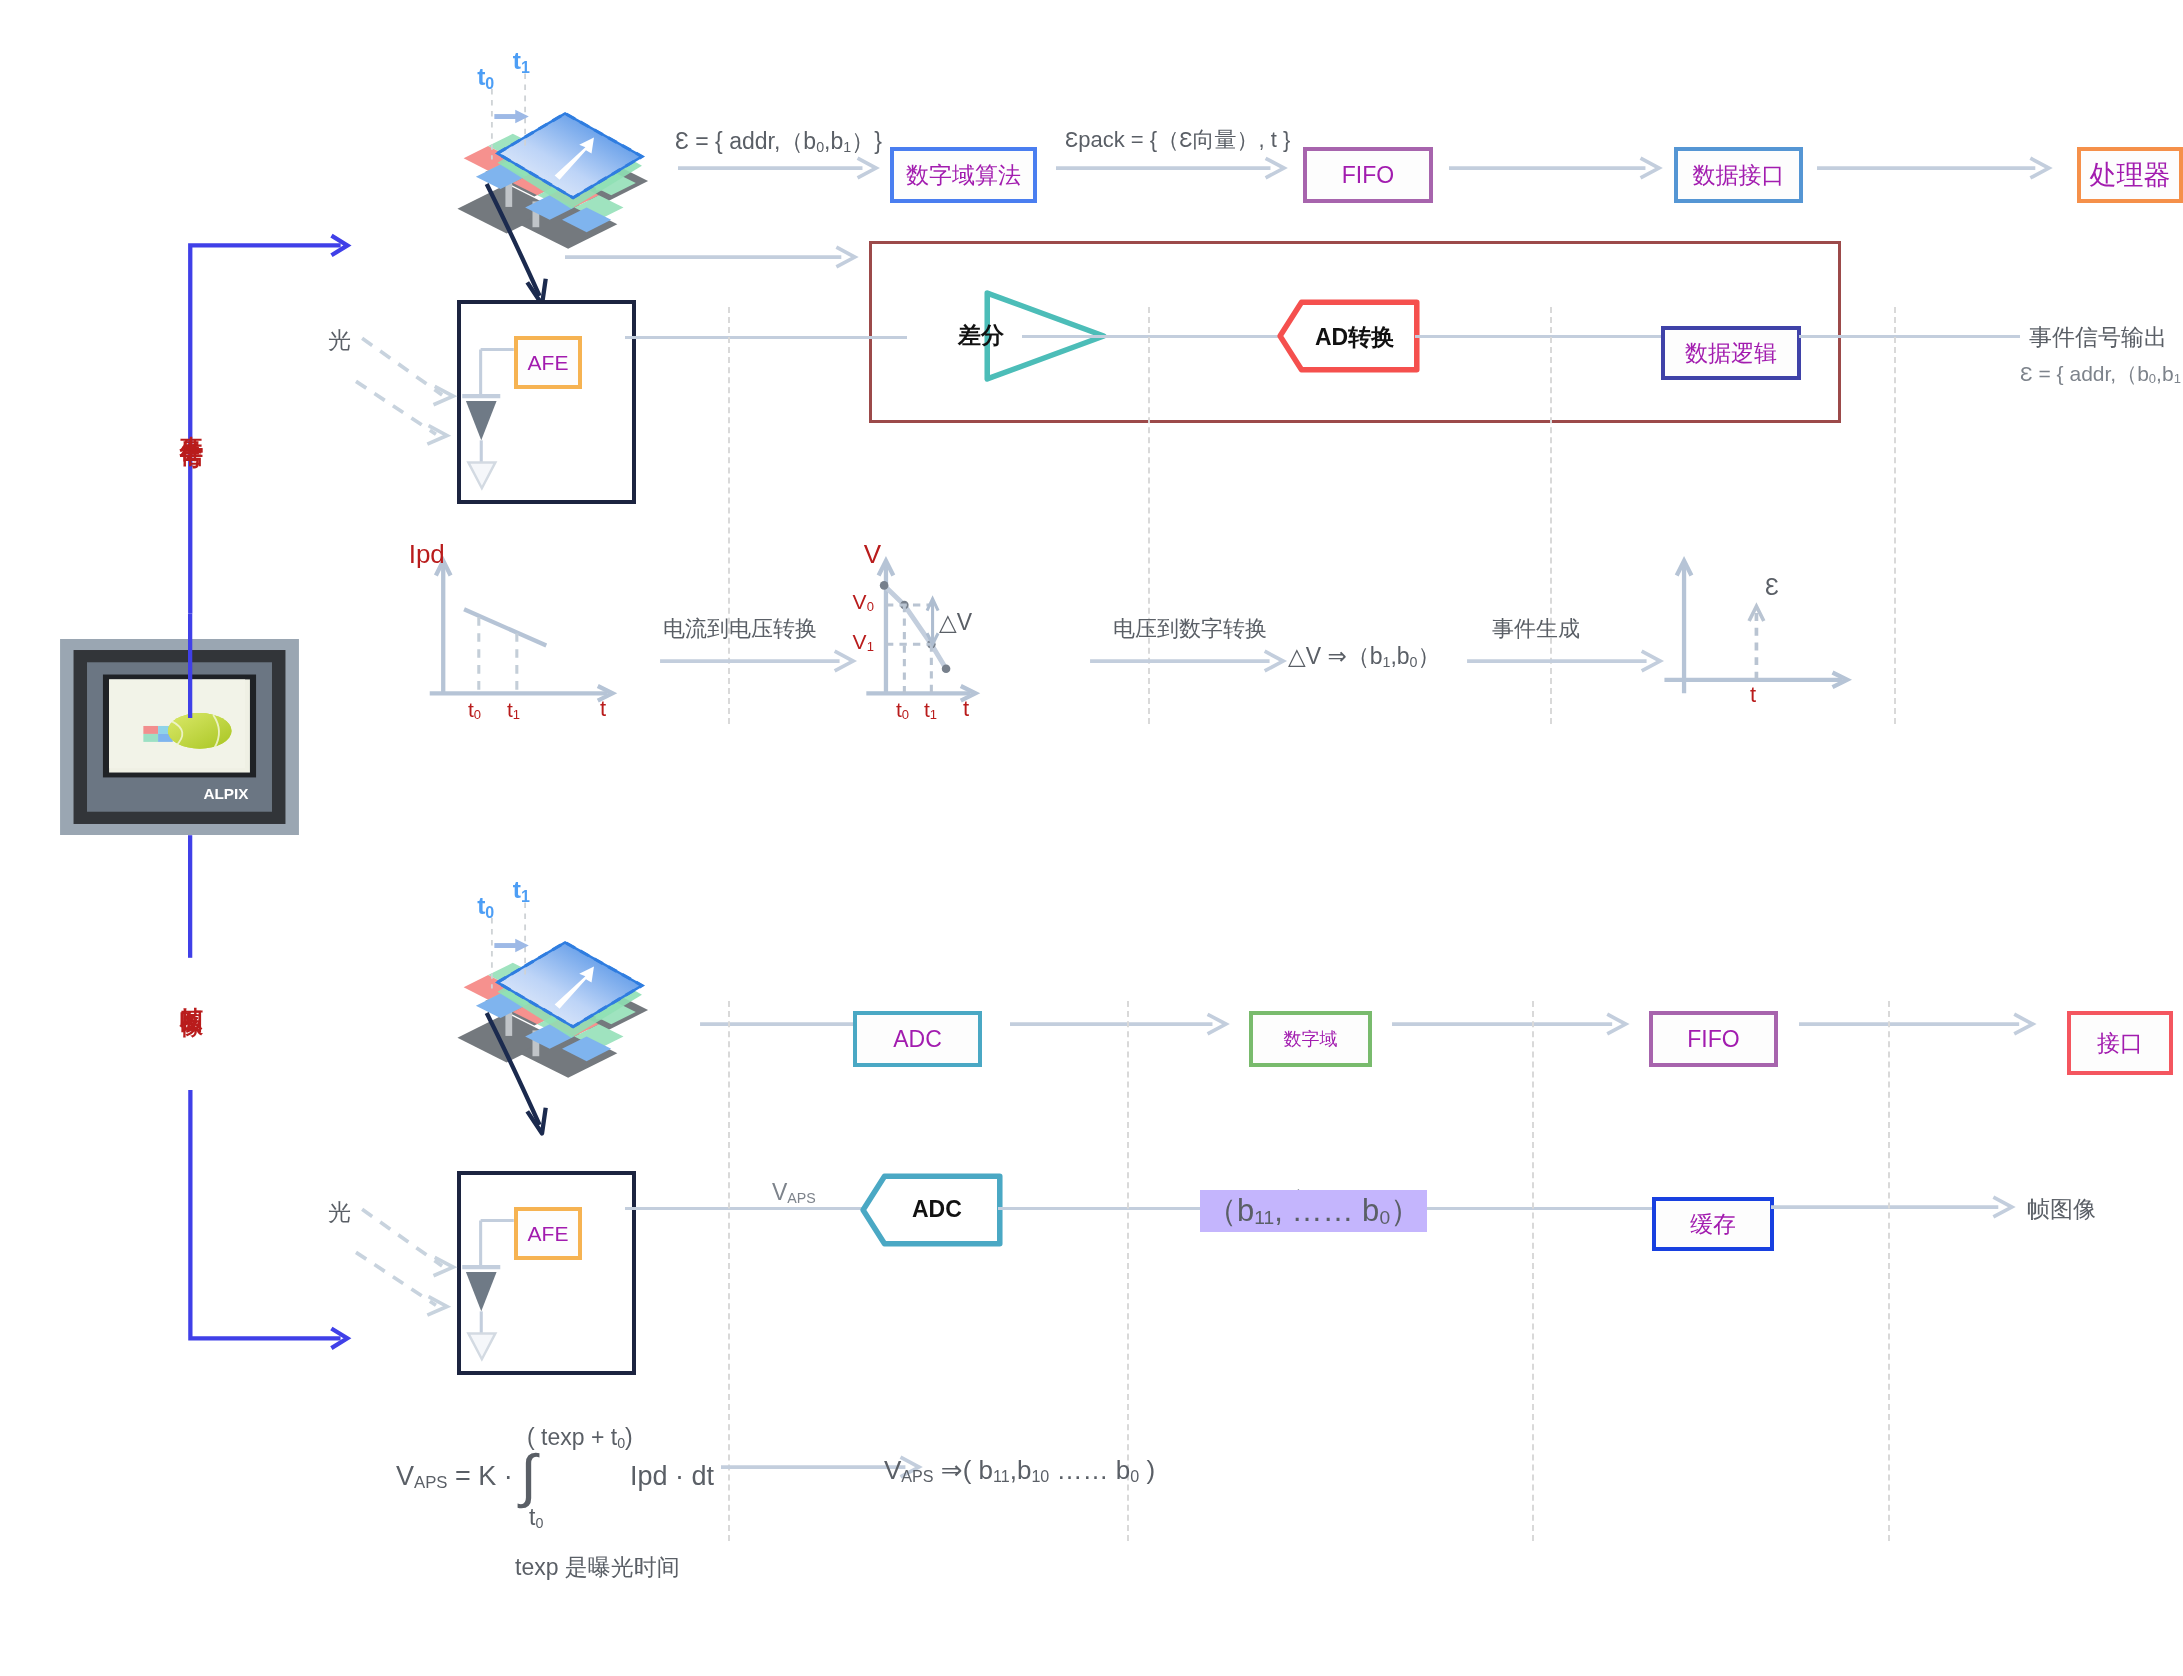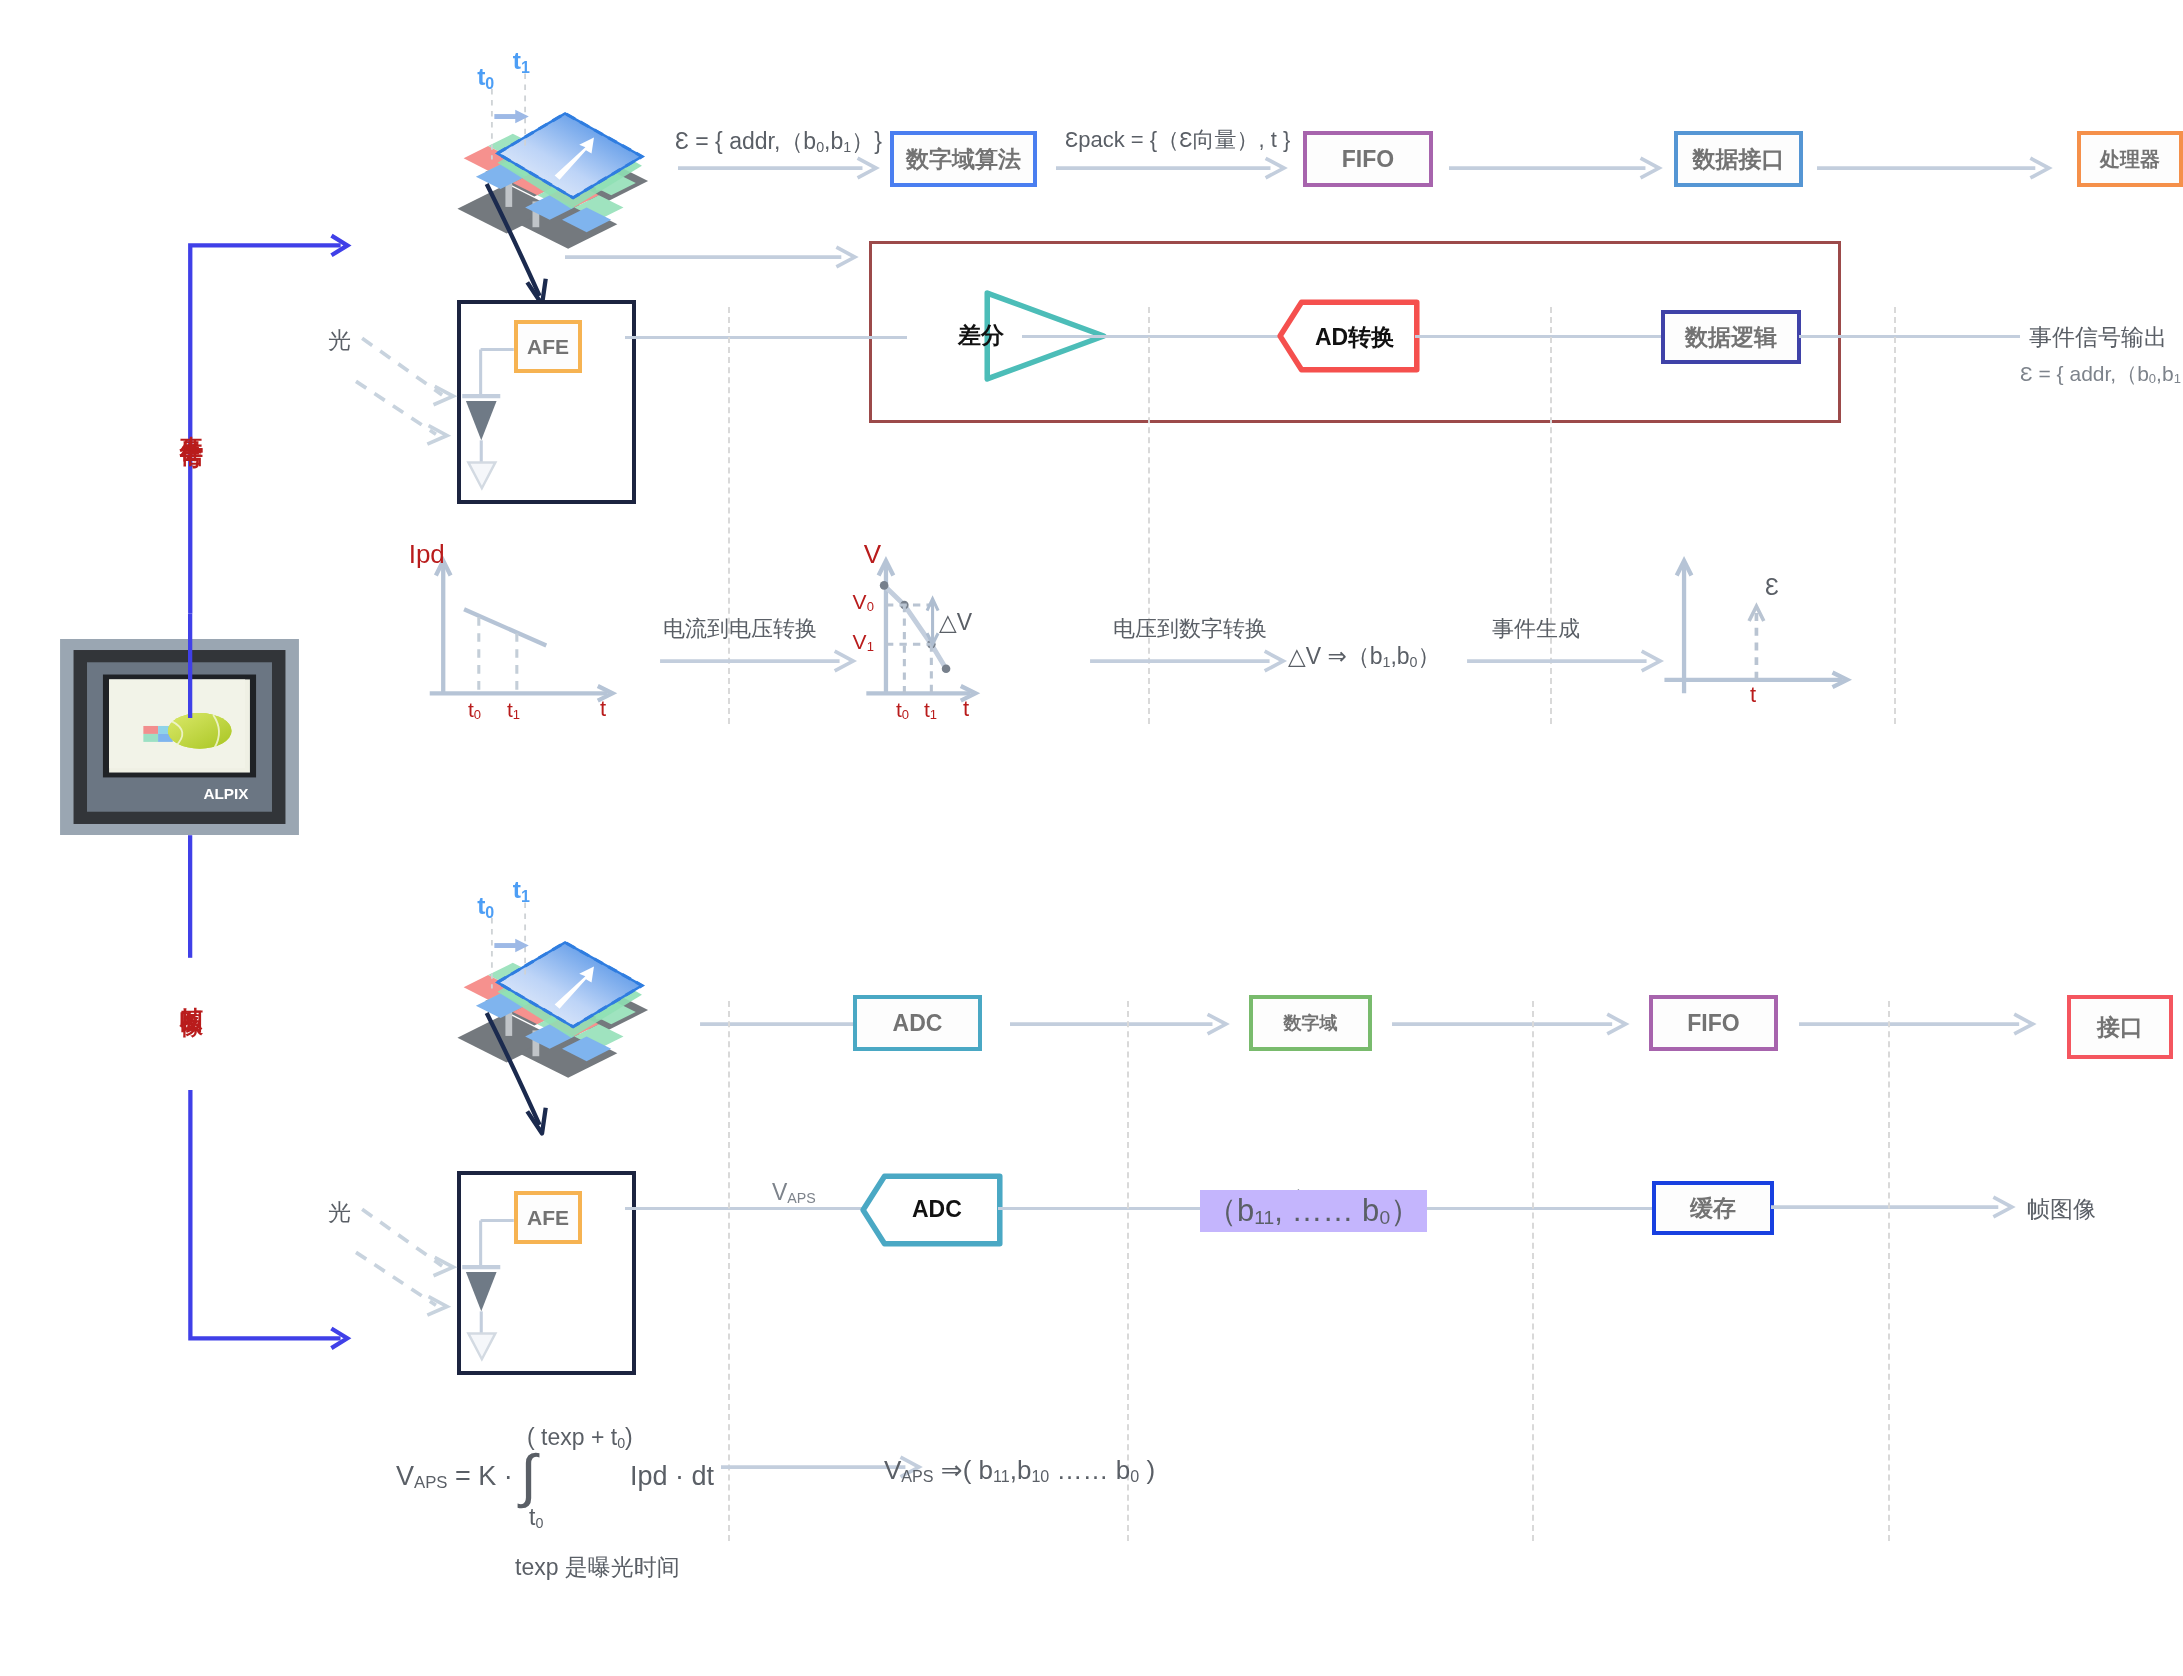--- a/index.html
+++ b/index.html
@@ -4,21 +4,21 @@
 <style>
   html,body{margin:0;padding:0;background:#ffffff;}
   body{
     font-family:"Liberation Sans","DejaVu Sans",sans-serif;
     width:2183px;height:1677px;position:relative;overflow:hidden;
     -webkit-font-smoothing:antialiased;
   }
   .abs{position:absolute;}
   .box{
     background:#fdfdfd;display:flex;align-items:center;justify-content:center;
-    font-weight:bold;color:#737373;box-sizing:border-box;
+    font-weight:normal;color:#a21caf;box-sizing:border-box;margin-top:16px;
   }
   .lbl{color:#5a5f66;white-space:nowrap;}
   .lblg{color:#7d838b;white-space:nowrap;}
   .blue{color:#b91c1c;}
   .sub{font-size:.62em;vertical-align:-0.18em;}
   .conn{background:#c3cedd;height:3.1px;}
   .dash-v{border-left:2.5px dashed #d9d9d9;}
   svg{overflow:visible;display:block;}
   .vert-text{writing-mode:vertical-rl;text-orientation:upright;letter-spacing:3.7px;}
 </style>
@@ -149,21 +149,21 @@
 
 <div class="abs box" style="left:1674px;top:131px;width:129px;height:56px;border:4.3px solid #5596d4;font-size:23px;">
   <span>数据接口</span>
 </div>
 
 <svg class="abs" style="left:1817px;top:157px;width:246px;height:24.6px;" viewBox="0 0 400 40" width="246" height="24.6">
   <path d="M0 18 L355 18" stroke="#c3cedd" stroke-width="6" fill="none"></path>
   <path d="M347 2 L377 18 L347 34" stroke="#c3cedd" stroke-width="6" fill="none"></path>
 </svg>
 
-<div class="abs box" style="left:2077px;top:131px;width:106px;height:56px;border:4.3px solid #f5904a;font-size:20px;text-align:right;">
+<div class="abs box" style="left:2077px;top:131px;width:106px;height:56px;border:4.3px solid #f5904a;font-size:27px;text-align:right;">
   <span>处理器</span>
 </div>
 
 <svg class="abs" style="left:473px;top:184px;width:111px;height:123px;" viewBox="0 0 180 200" width="111" height="123">
   <path d="M22 0 C52 60 80 120 108 182" stroke="#1b2a4e" stroke-width="7" fill="none"></path>
   <path d="M88 160 L112 196 L118 154" stroke="#1b2a4e" stroke-width="7" fill="none" stroke-linejoin="round"></path>
 </svg>
 
 <svg class="abs" style="left:565px;top:246px;width:307px;height:24.6px;" viewBox="0 0 500 40" width="307" height="24.6">
   <path d="M0 18 L450 18" stroke="#c3cedd" stroke-width="6" fill="none"></path>

